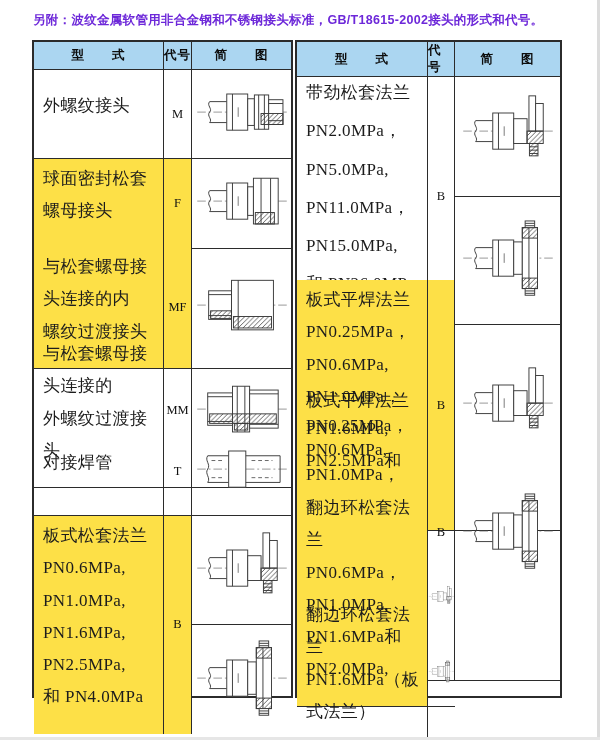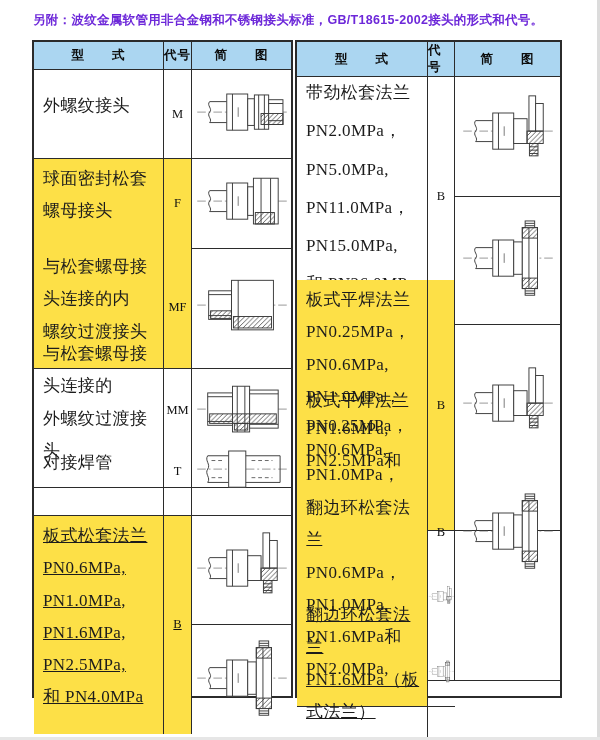--- a/index.html
+++ b/index.html
@@ -18,21 +18,21 @@
   .tbl-left{left:32px;width:257px;}
   .tbl-right{left:295px;width:263px;}
   .row{display:grid;}
   .tbl-left .row{grid-template-columns:130px 28px 1fr;}
   .tbl-right .row{grid-template-columns:131px 27px 1fr;}
   .c{
     border-right:1px solid #2b2b2b;border-bottom:1px solid #2b2b2b;
     display:flex;align-items:center;box-sizing:border-box;min-width:0;
   }
   .row .c:last-child{border-right:none;}
-  .row:last-child .c{border-bottom:none;text-decoration:underline;}
+  .row:last-child .c{border-bottom:none;}
   .hd{
     background:#abd6f1;justify-content:center;
     font-weight:bold;font-size:12.5px;letter-spacing:1px;color:#0d0d0d;
   }
   .c-type{
     justify-content:flex-start;padding:4px 4px 20px 9px;
     font-size:17px;line-height:1.9;letter-spacing:0.4px;
     white-space:pre-line;
     font-family:"Liberation Serif","DejaVu Serif",serif;
   }

